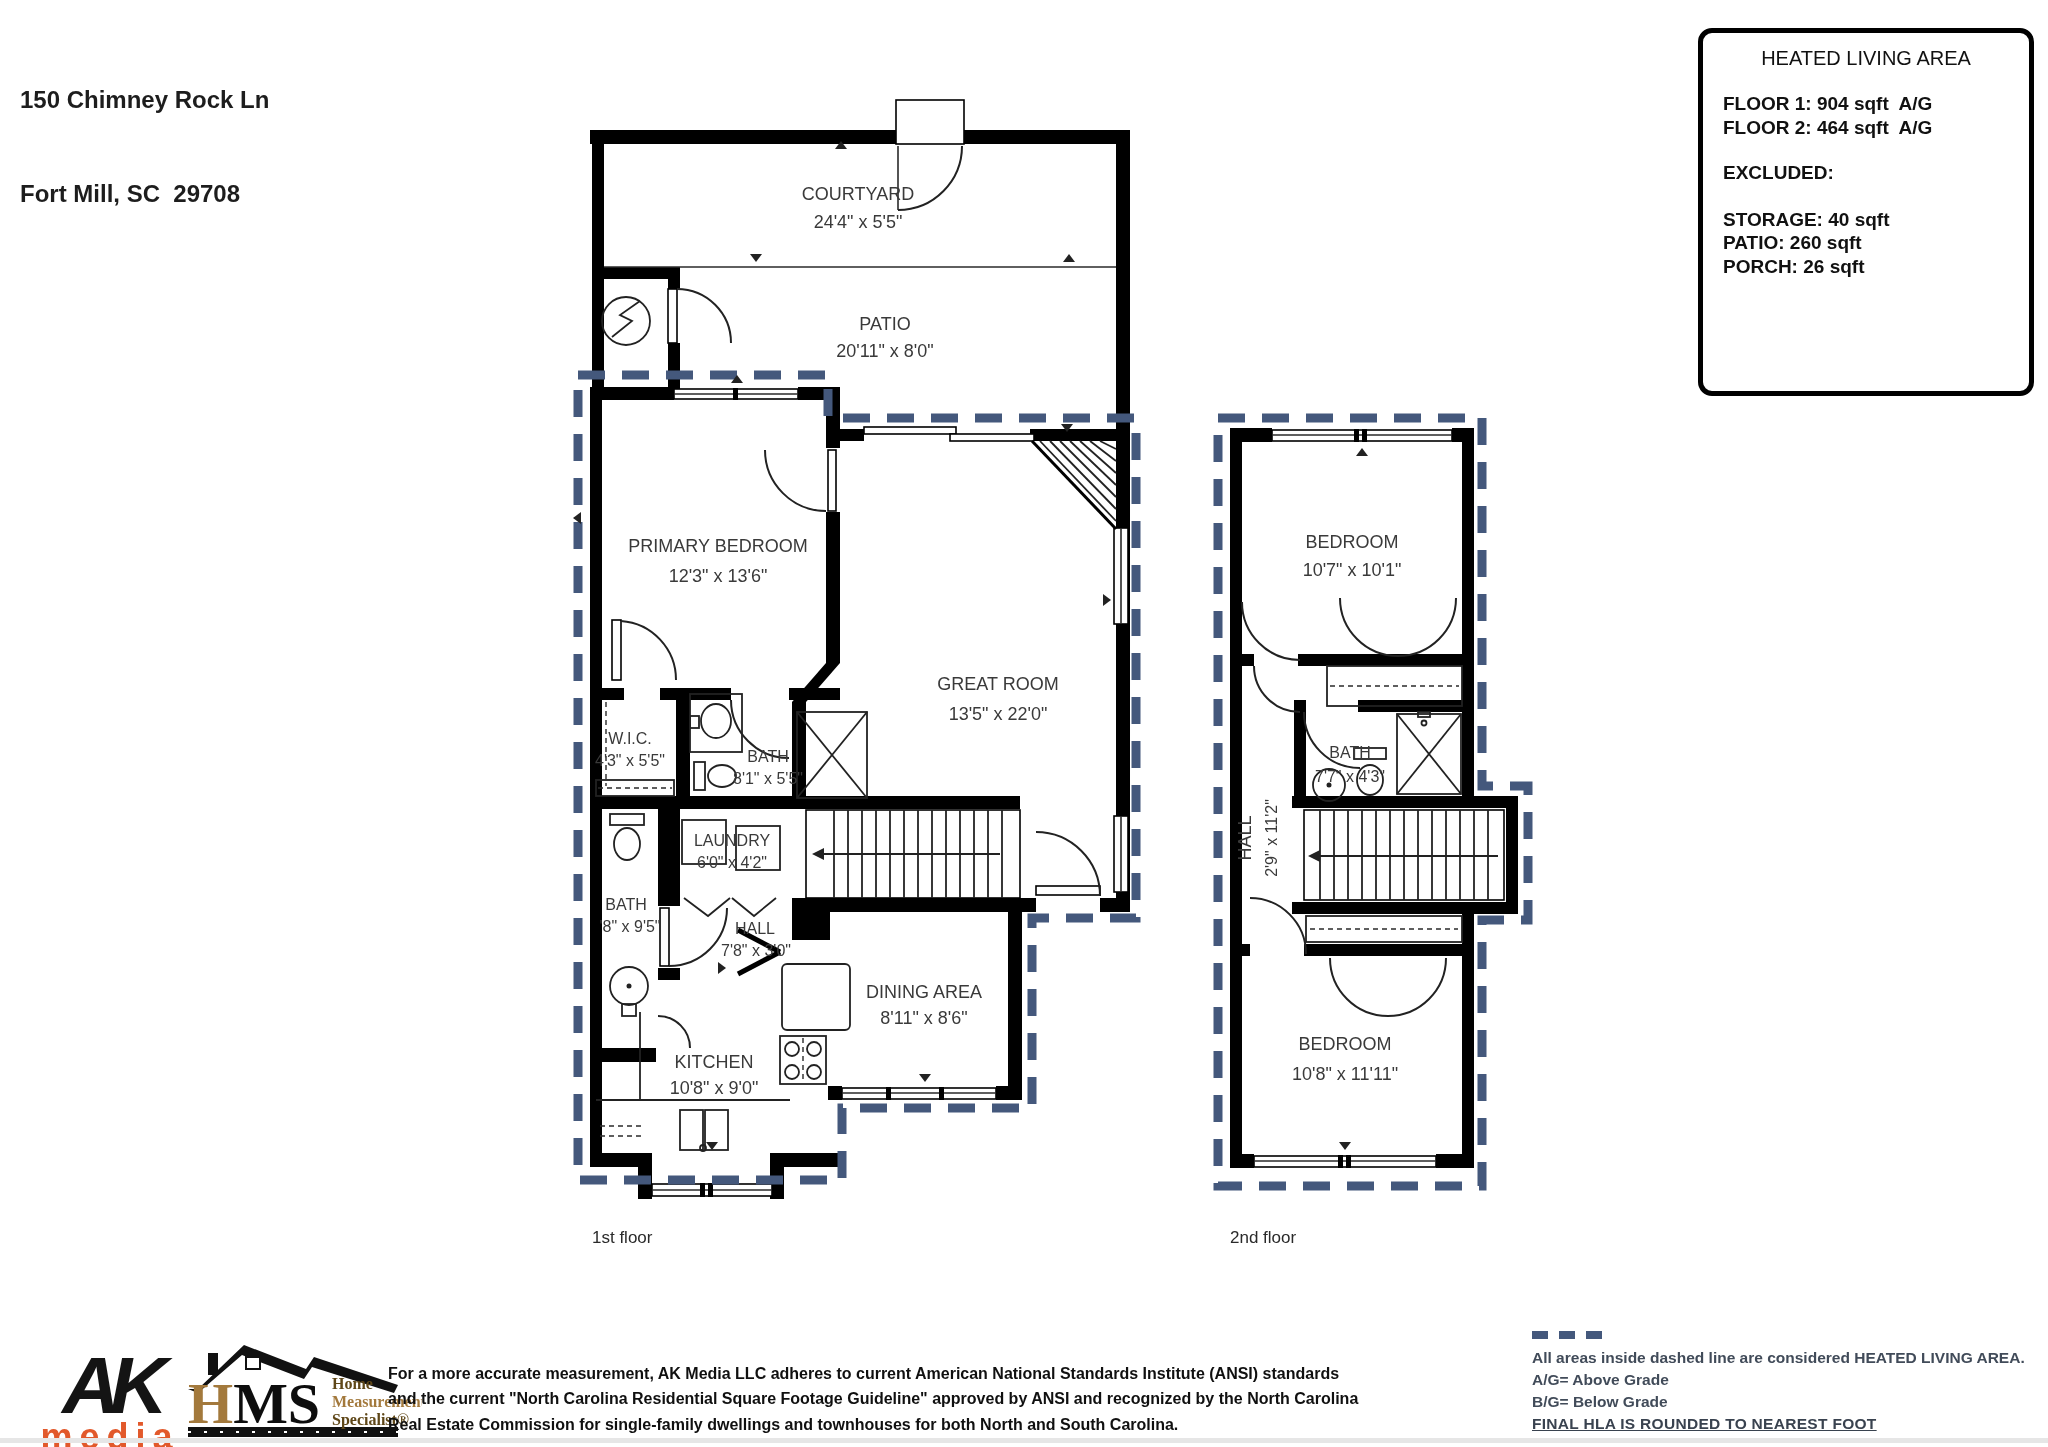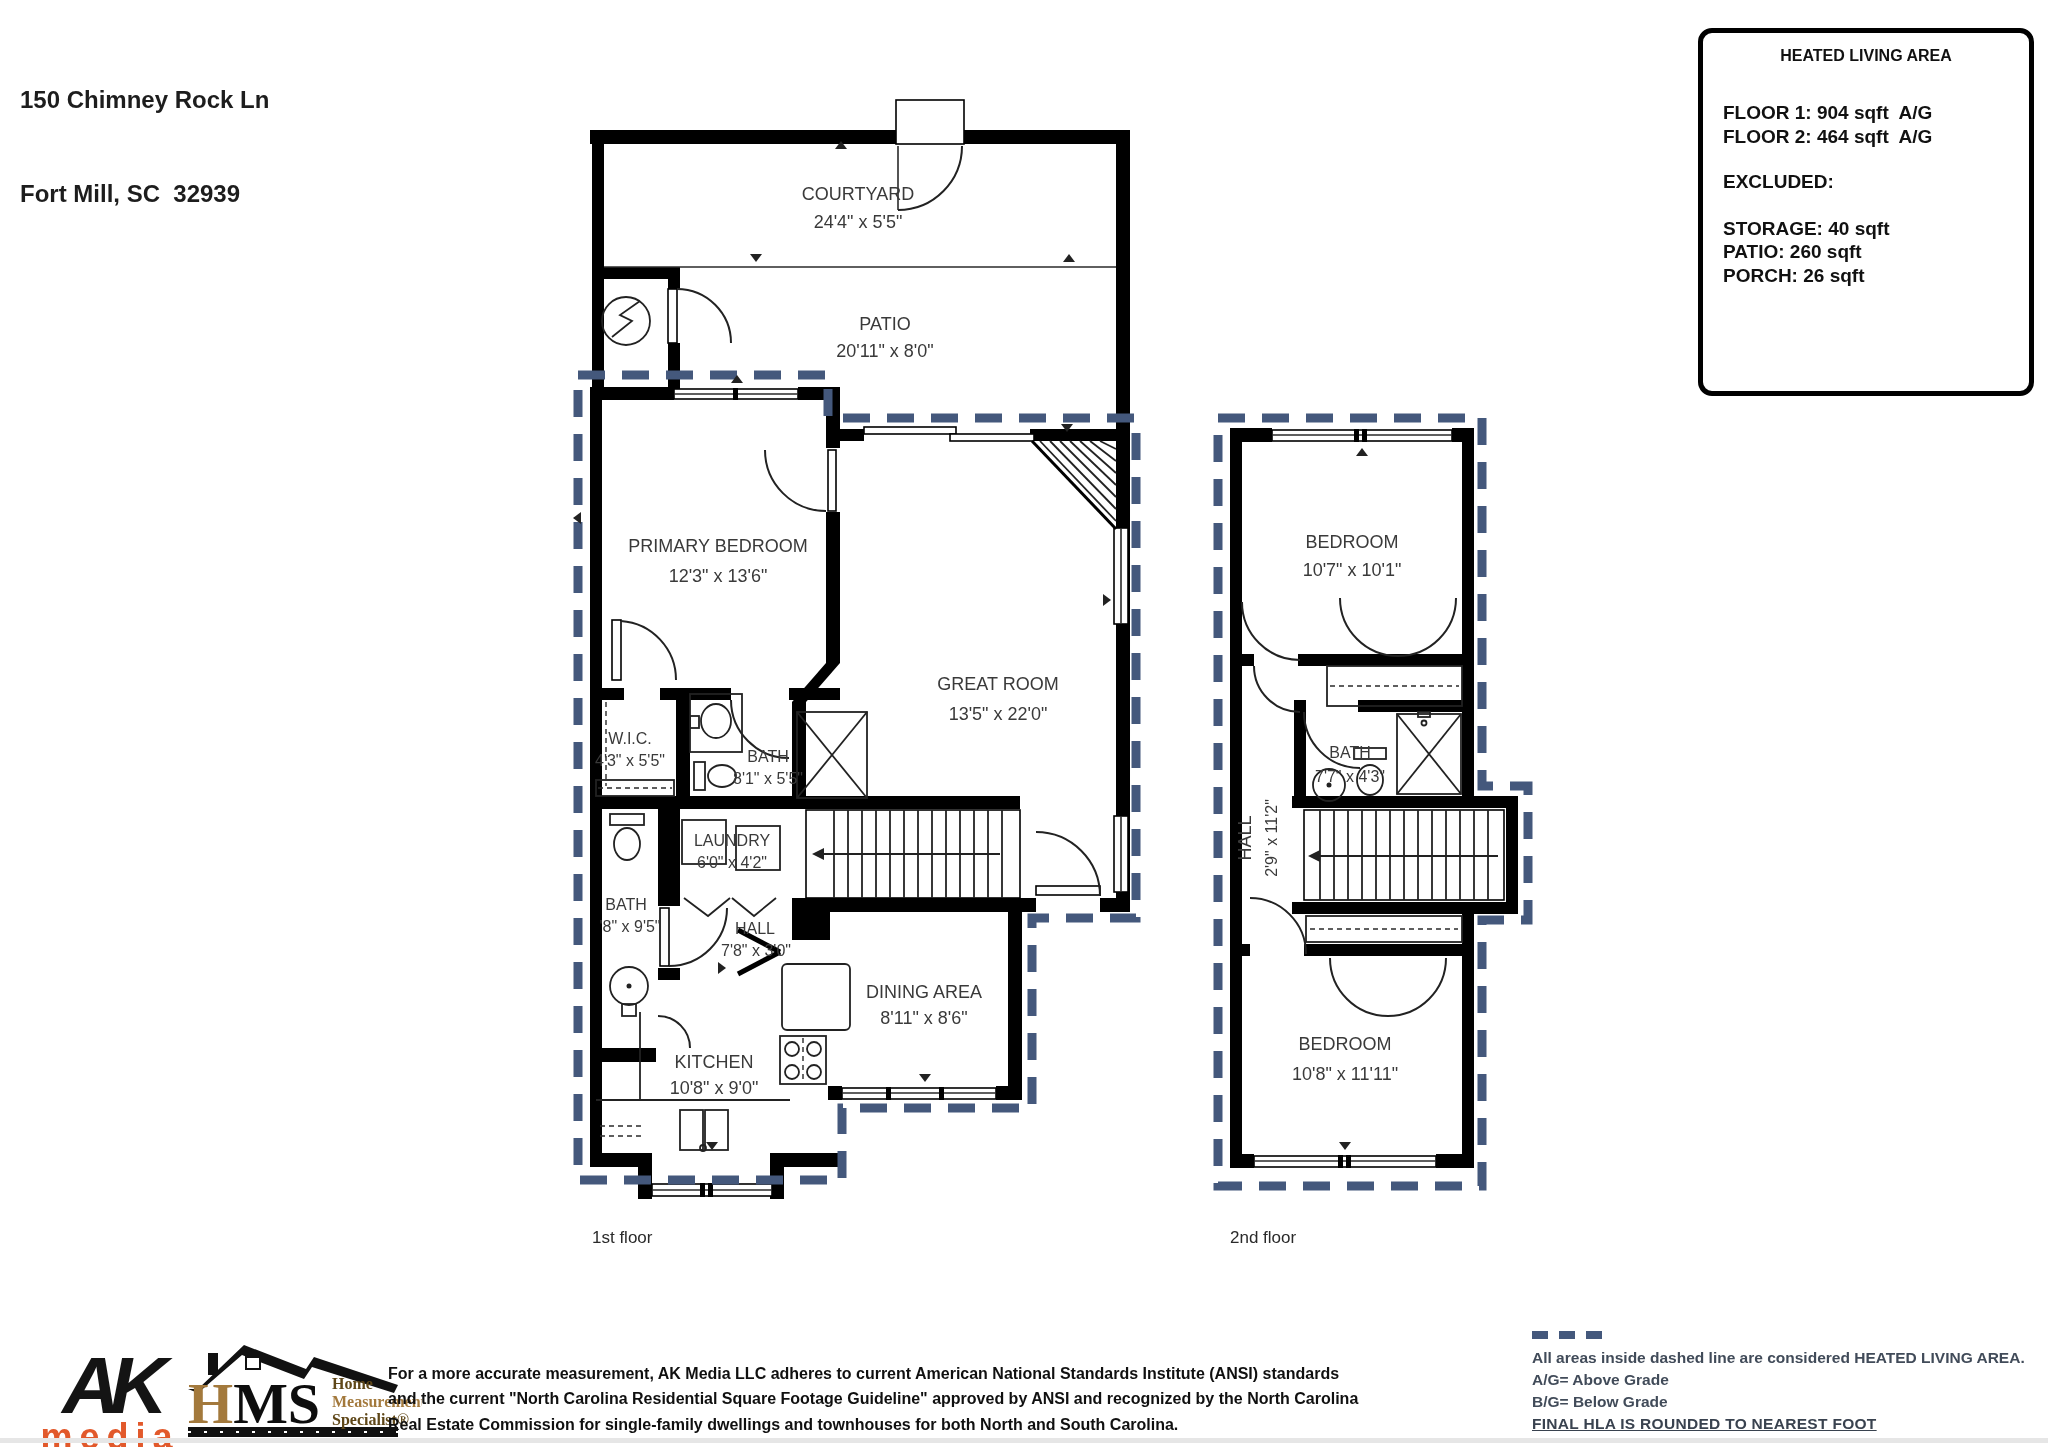--- a/index.html
+++ b/index.html
@@ -6,21 +6,21 @@
   .page{position:relative;width:2048px;height:1447px;background:#ffffff;
         font-family:"Liberation Sans",sans-serif;overflow:hidden;}
   
   .address{position:absolute;left:20px;top:22px;font-size:24px;font-weight:600;
            color:#1d1d1d;line-height:1.3;white-space:pre-wrap;}
   
   .hla-box{position:absolute;left:1698px;top:28px;width:336px;height:368px;
            box-sizing:border-box;border:5px solid #000;border-radius:14px;
            padding:14px 20px;color:#111;}
   .hla-box .pre{white-space:pre-wrap;}
-  .hla-title{text-align:center;font-size:16px;font-weight:bold;margin-bottom:36px;}
+  .hla-title{text-align:center;font-size:20px;font-weight:normal;margin-bottom:22px;}
   .hla-line{font-size:19px;font-weight:bold;line-height:1.25;}
   .hla-excluded{text-align:left;font-size:19px;font-weight:bold;margin:22px 0 24px 0;}
   .hla-total{text-align:center;font-size:19px;font-weight:bold;margin-top:22px;line-height:1.3;}
   
   svg.plan{position:absolute;left:0;top:0;}
   .wall{fill:#000;}
   .gap{fill:#fff;}
   .leaf{fill:#fff;stroke:#000;stroke-width:1.6;}
   .win{fill:#fff;stroke:#000;stroke-width:1.6;}
   .mull{fill:#000;}
@@ -50,21 +50,21 @@
   .legend-b{color:#39424f;letter-spacing:.3px;text-decoration:underline;}
   .bottom-strip{position:absolute;left:0;top:1438px;width:2048px;height:5px;background:#e6e6e6;}
 </style>
 </head>
 <body>
 
 <div class="page">
 
   <div class="address">
     <div>150 Chimney Rock Ln</div>
-    <div>Fort Mill, SC  32939</div>
+    <div>Fort Mill, SC  29708</div>
   </div>
 
   <div class="hla-box">
     <div class="hla-title">HEATED LIVING AREA</div>
     <div class="hla-line pre">FLOOR 1: 904 sqft  A/G</div>
     <div class="hla-line pre">FLOOR 2: 464 sqft  A/G</div>
     <div class="hla-excluded">EXCLUDED:</div>
     <div class="hla-line">STORAGE: 40 sqft</div>
     <div class="hla-line">PATIO: 260 sqft</div>
     <div class="hla-line">PORCH: 26 sqft</div>

